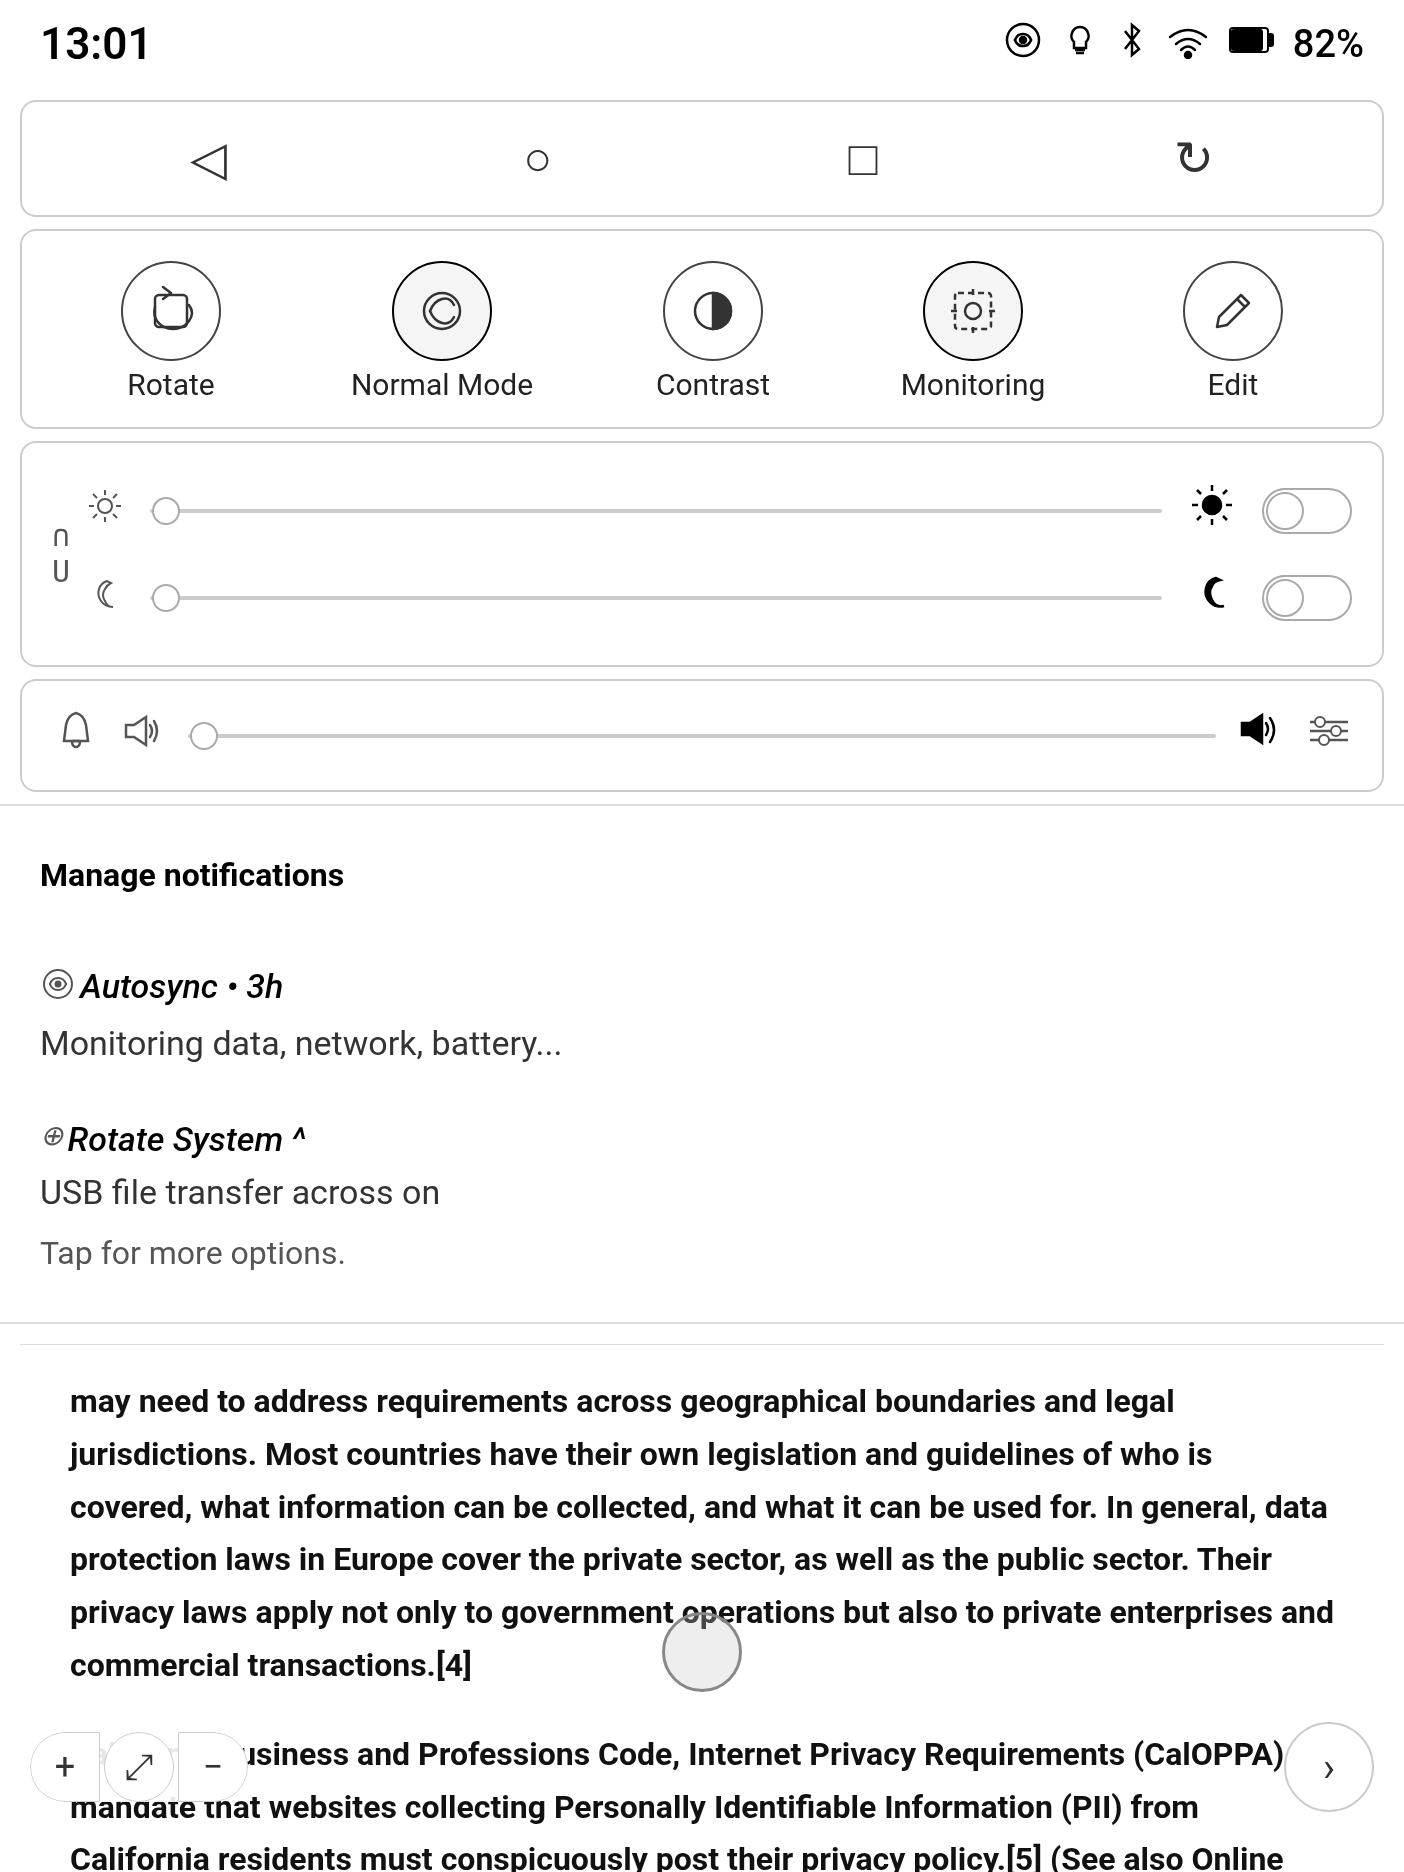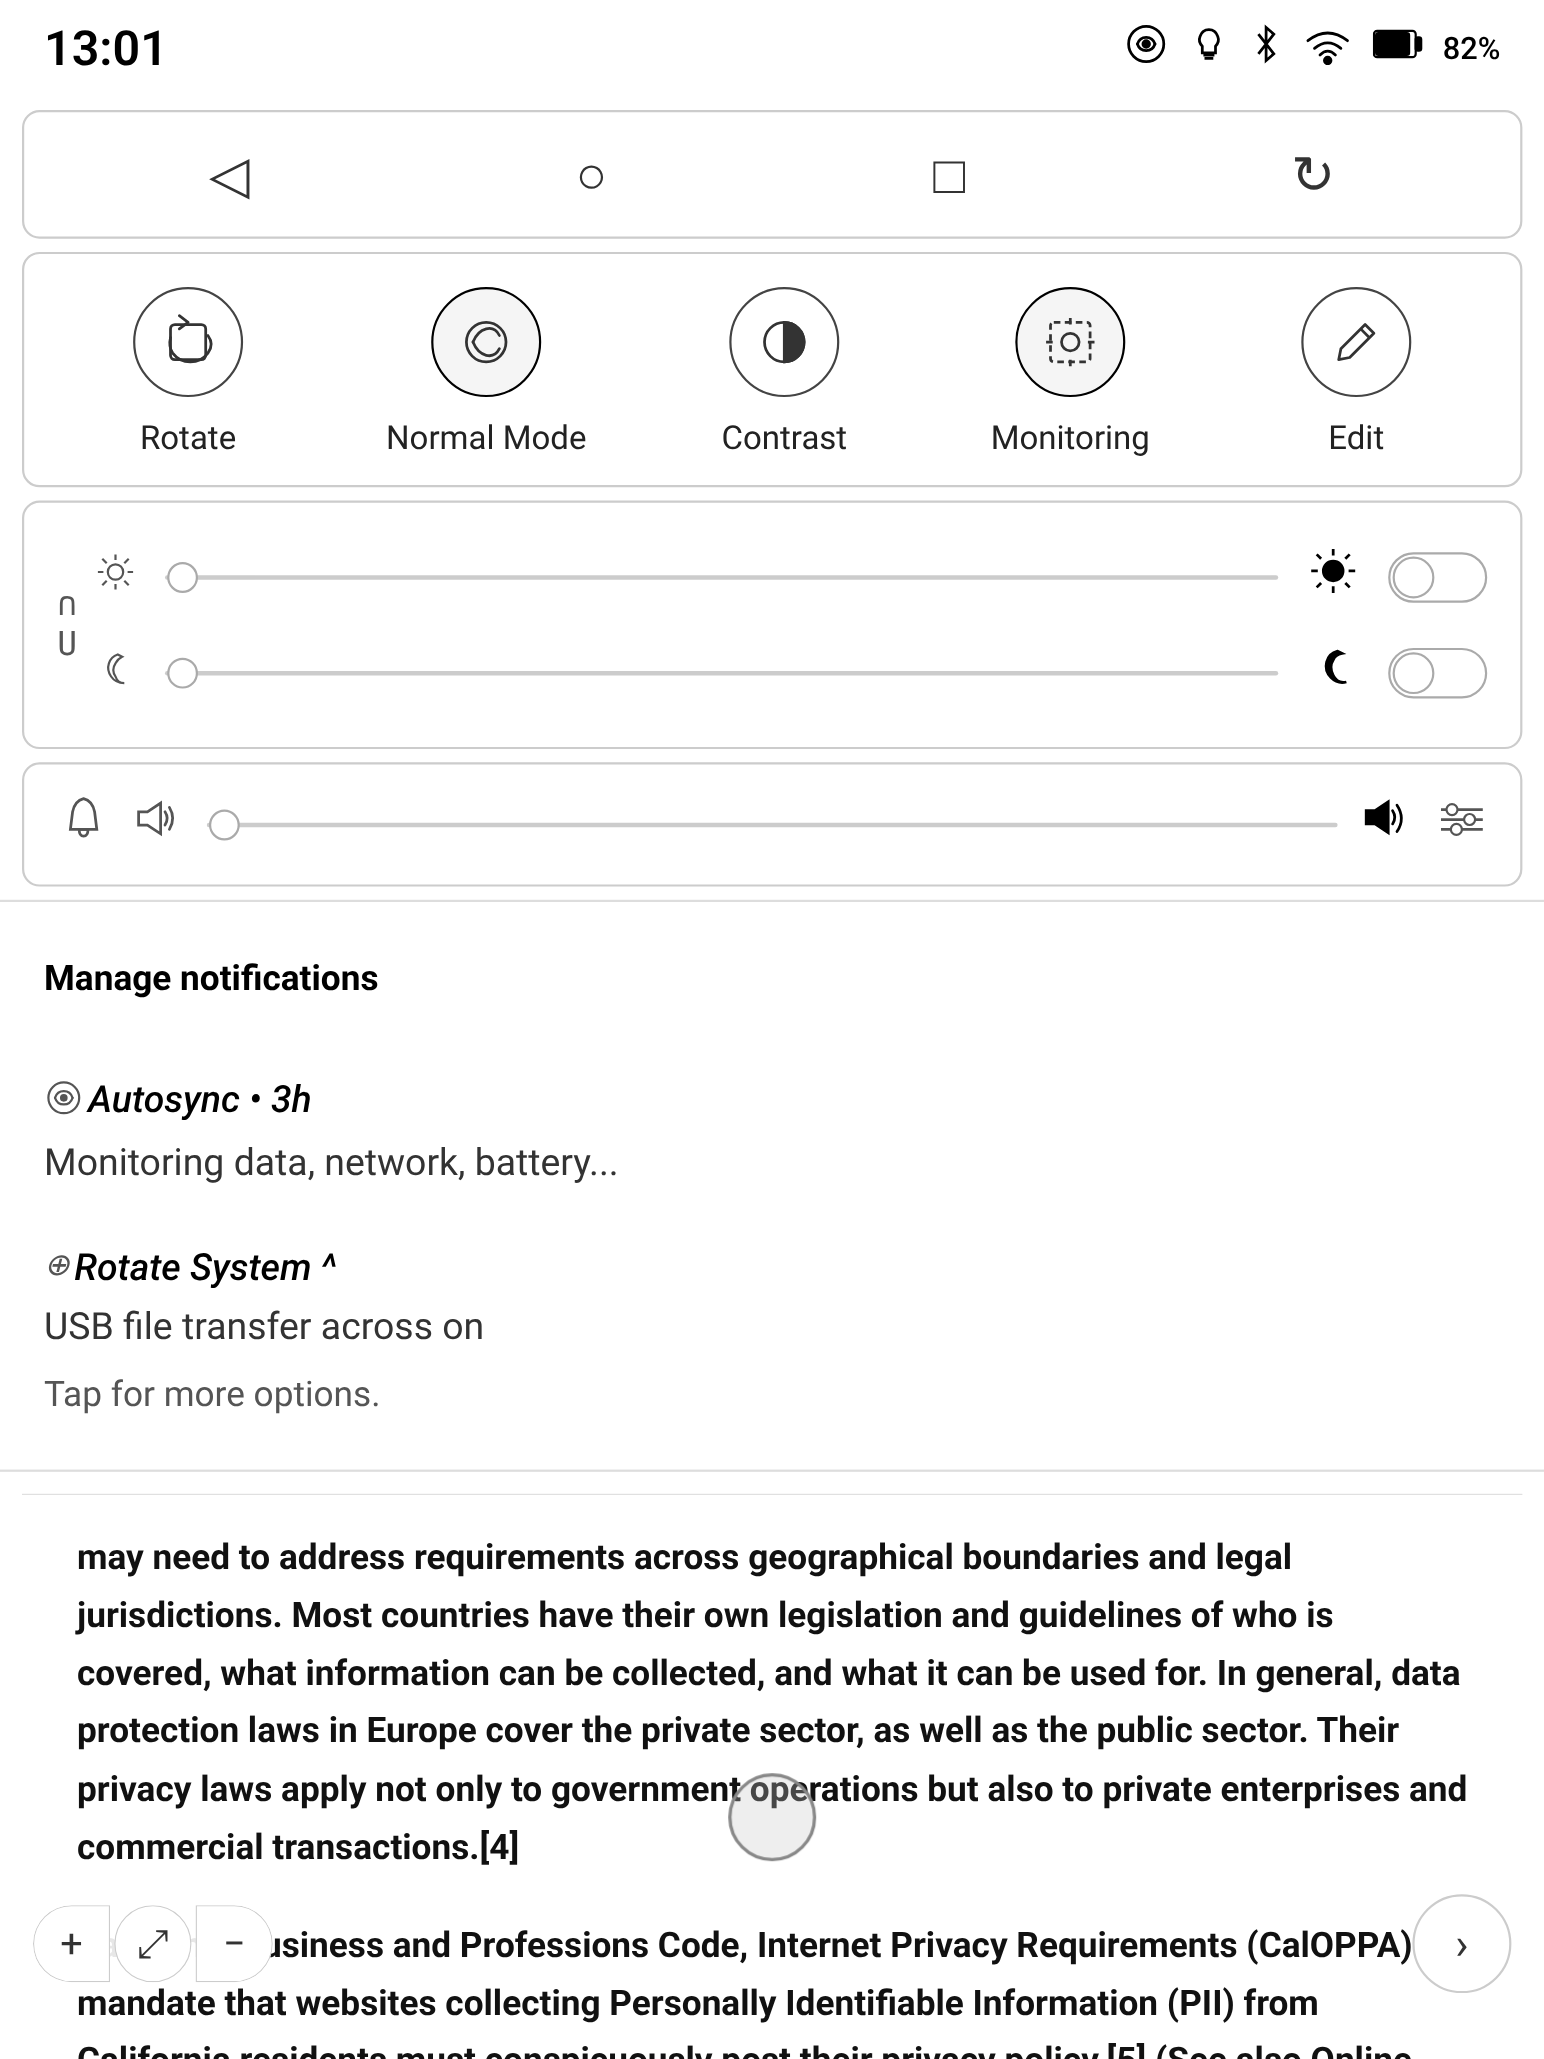--- a/index.html
+++ b/index.html
@@ -28,21 +28,21 @@
     }
     .status-icons {
       display: flex;
       align-items: center;
       gap: 18px;
     }
     .status-icon {
       font-size: 36px;
     }
     .battery-text {
-      font-size: 28px;
+      font-size: 38px;
       font-weight: 500;
     }
 
     
     .nav-bar {
       display: flex;
       align-items: center;
       justify-content: space-around;
       border: 2px solid #ccc;
       border-radius: 16px;
@@ -70,21 +70,21 @@
     .quick-actions-row {
       display: flex;
       justify-content: space-around;
       align-items: flex-start;
       gap: 10px;
     }
     .action-item {
       display: flex;
       flex-direction: column;
       align-items: center;
-      gap: 20px;
+      gap: 6px;
       cursor: pointer;
       min-width: 160px;
     }
     .action-icon-circle {
       width: 100px;
       height: 100px;
       border: 2.5px solid #444;
       border-radius: 50%;
       display: flex;
       align-items: center;

